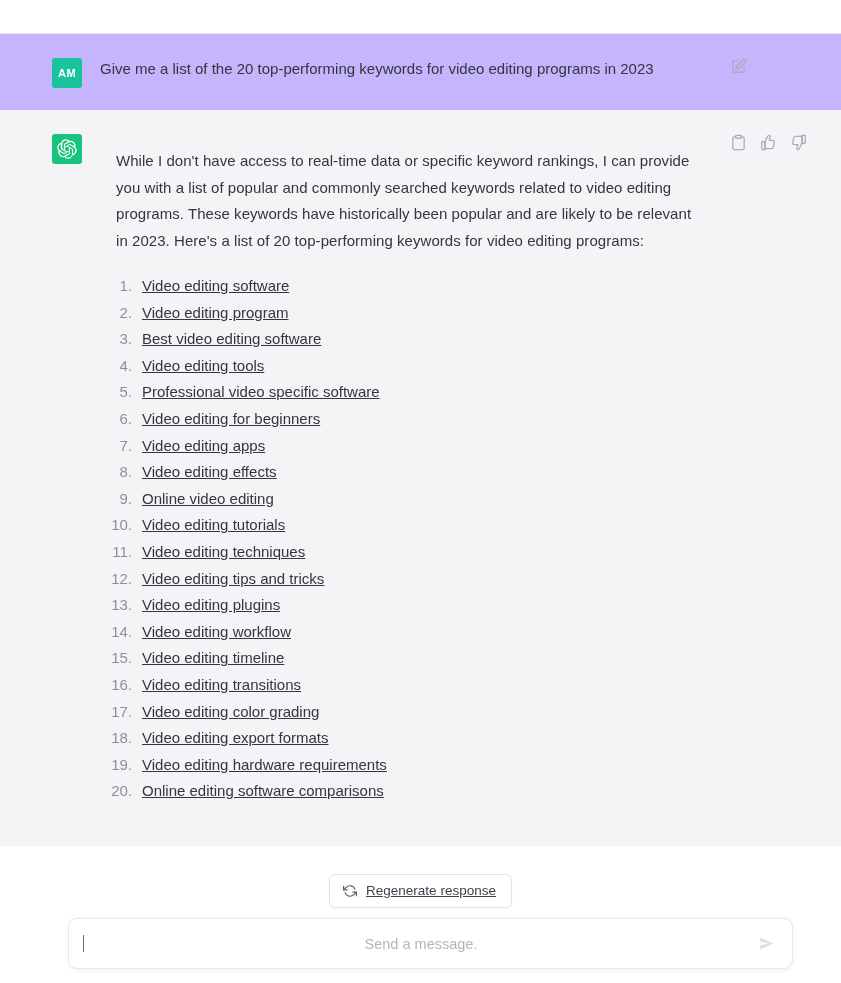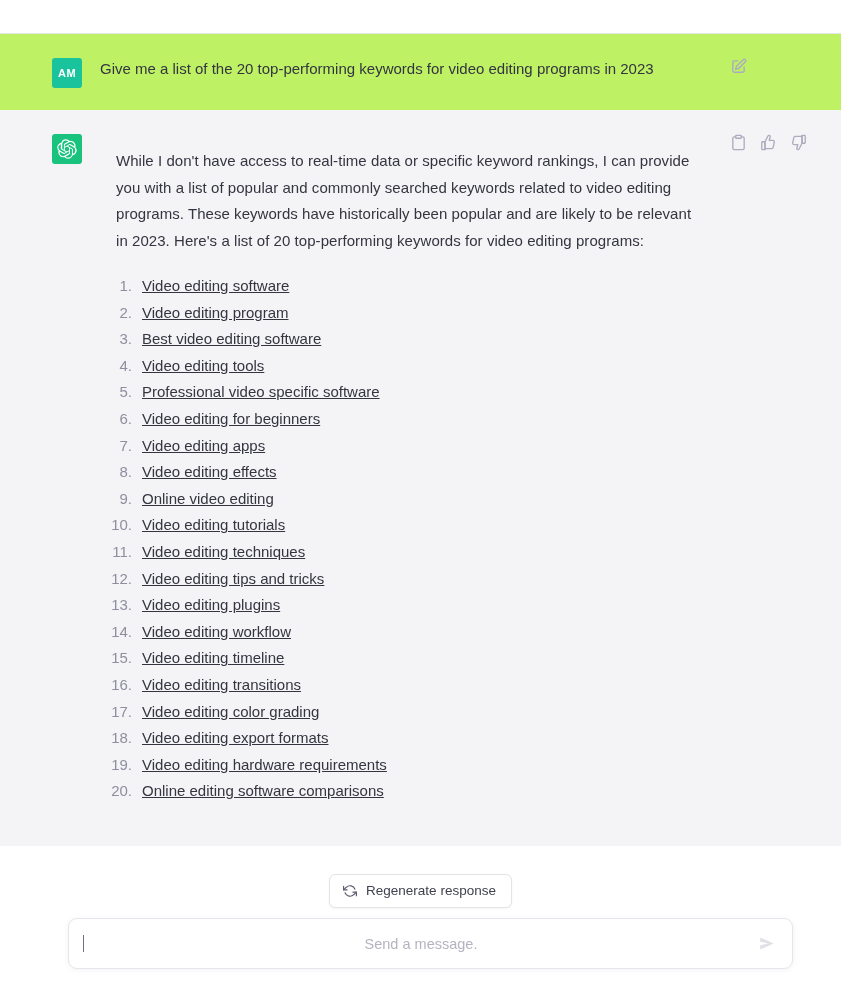--- a/index.html
+++ b/index.html
@@ -23,21 +23,21 @@
     border-bottom: 1px solid #e5e5e5;
   }
 
   
   .msg-row {
     display: flex;
     padding: 22px 0 22px 0;
     position: relative;
   }
   .msg-row.user {
-    background: #bef264;
+    background: #c4b5fd;
   }
   .msg-row.assistant {
     background: #f4f4f6;
   }
 
   .avatar-col {
     width: 100px;
     flex: 0 0 100px;
     display: flex;
     justify-content: flex-end;
@@ -152,20 +152,21 @@
     background: #ffffff;
     border: 1px solid #e3e3e8;
     border-radius: 6px;
     padding: 9px 15px 9px 13px;
     font-size: 13.5px;
     color: #40414f;
     box-shadow: 0 1px 3px rgba(0,0,0,0.045);
     cursor: pointer;
     font-family: "Liberation Sans", sans-serif;
     line-height: 1;
+    text-decoration: underline;
   }
   .regen-btn svg { display:block; width: 14px; height: 14px; color:#5c5c6e; }
 
   
   .composer-area {
     position: absolute;
     left: 0;
     right: 0;
     bottom: 0;
     height: 70px;

